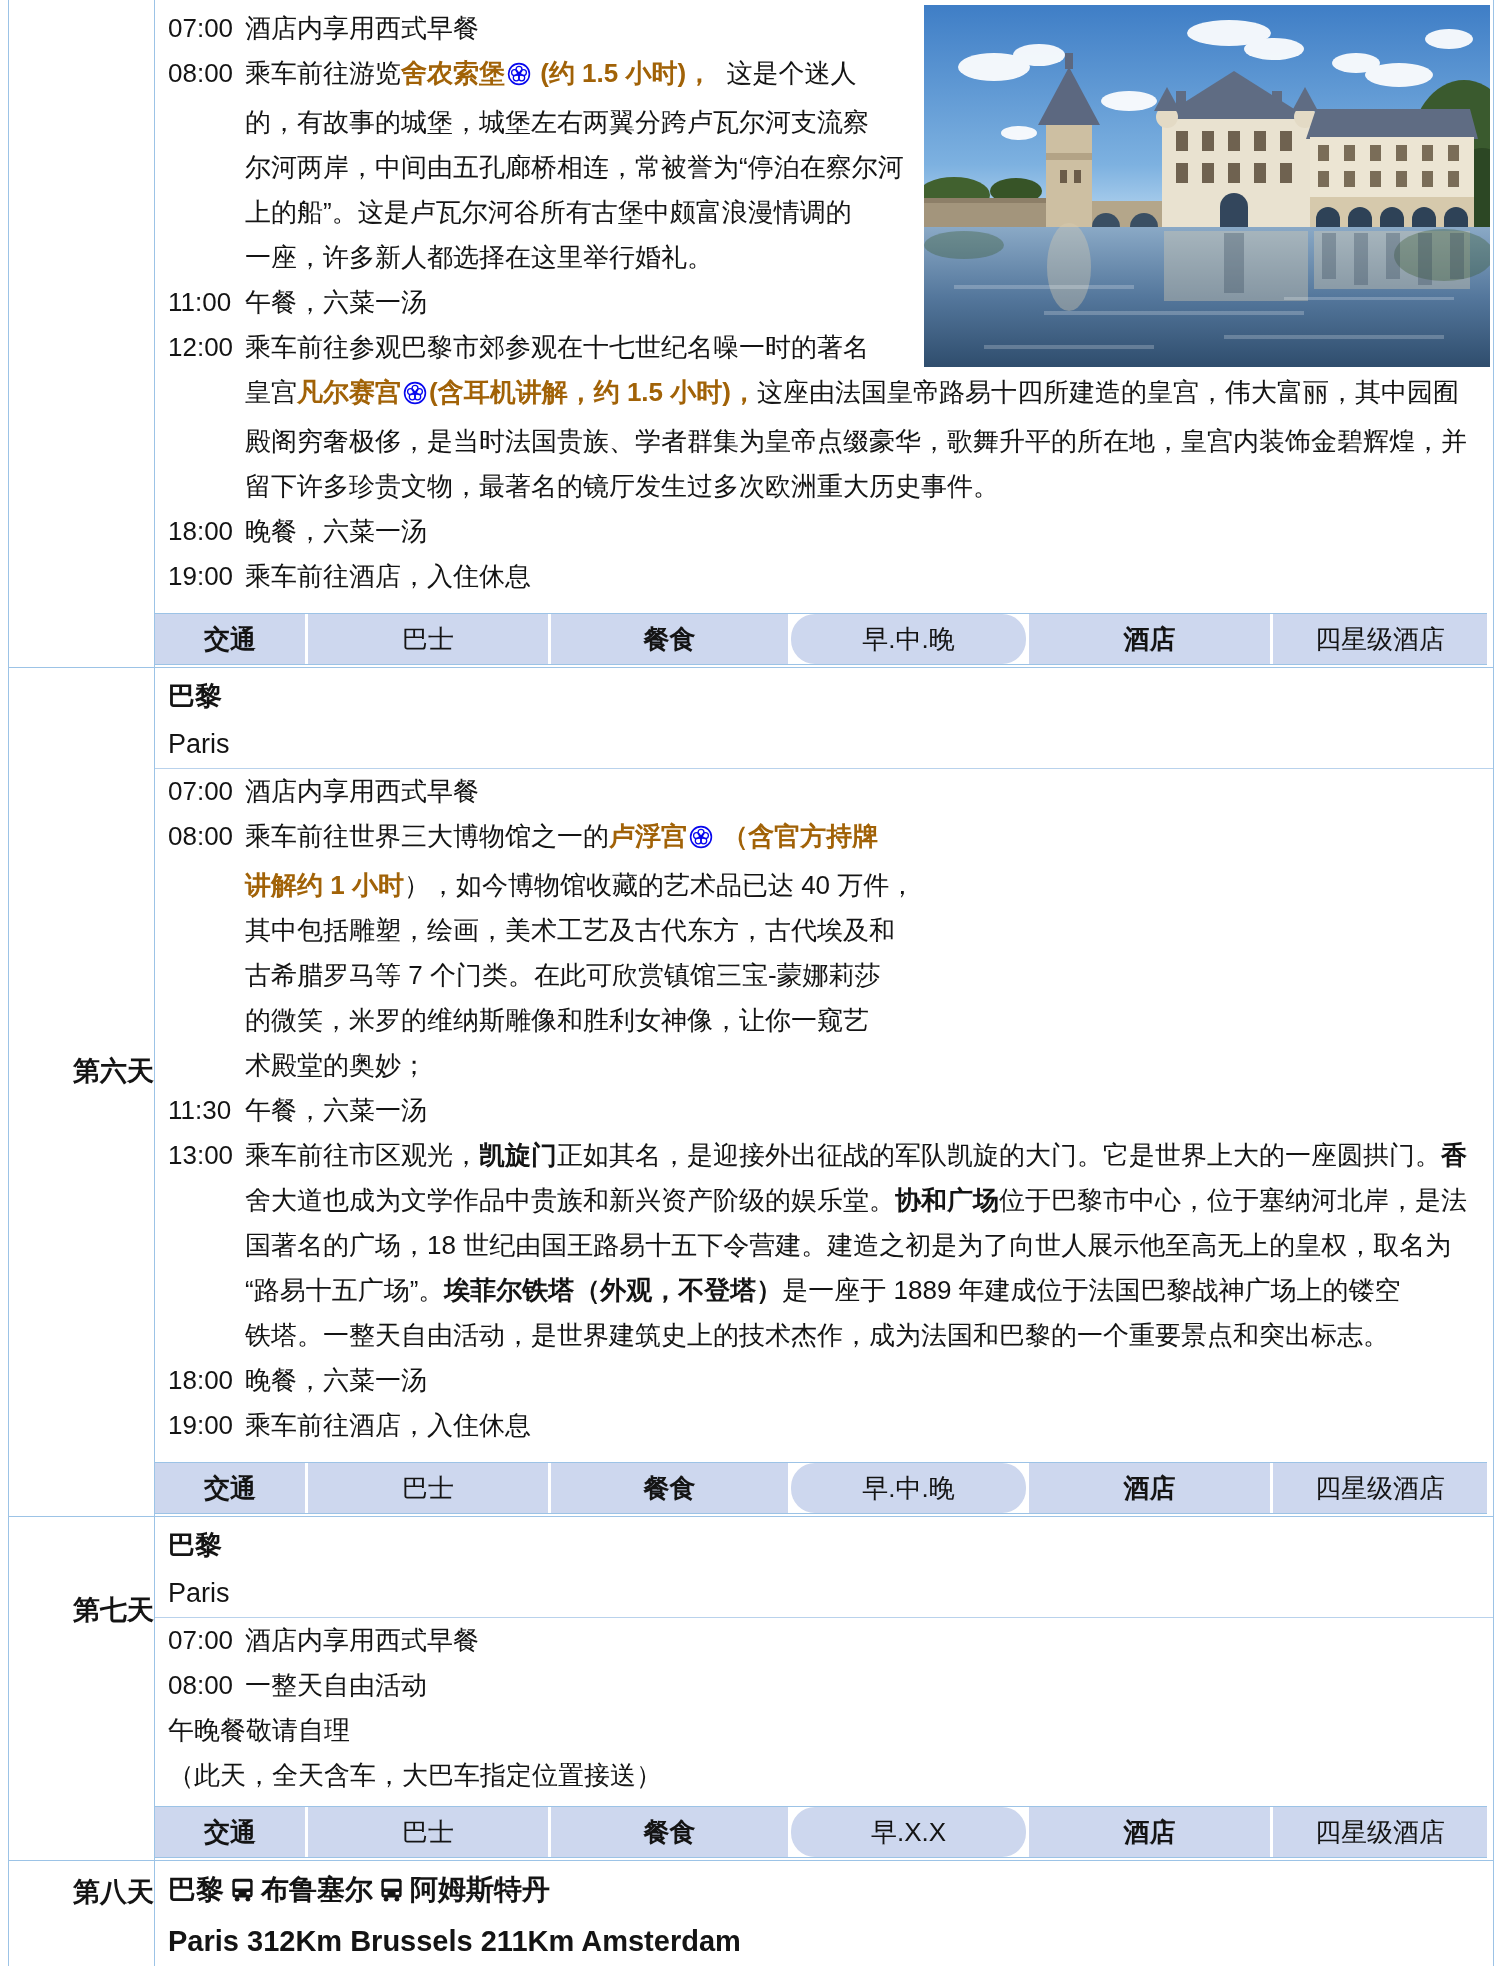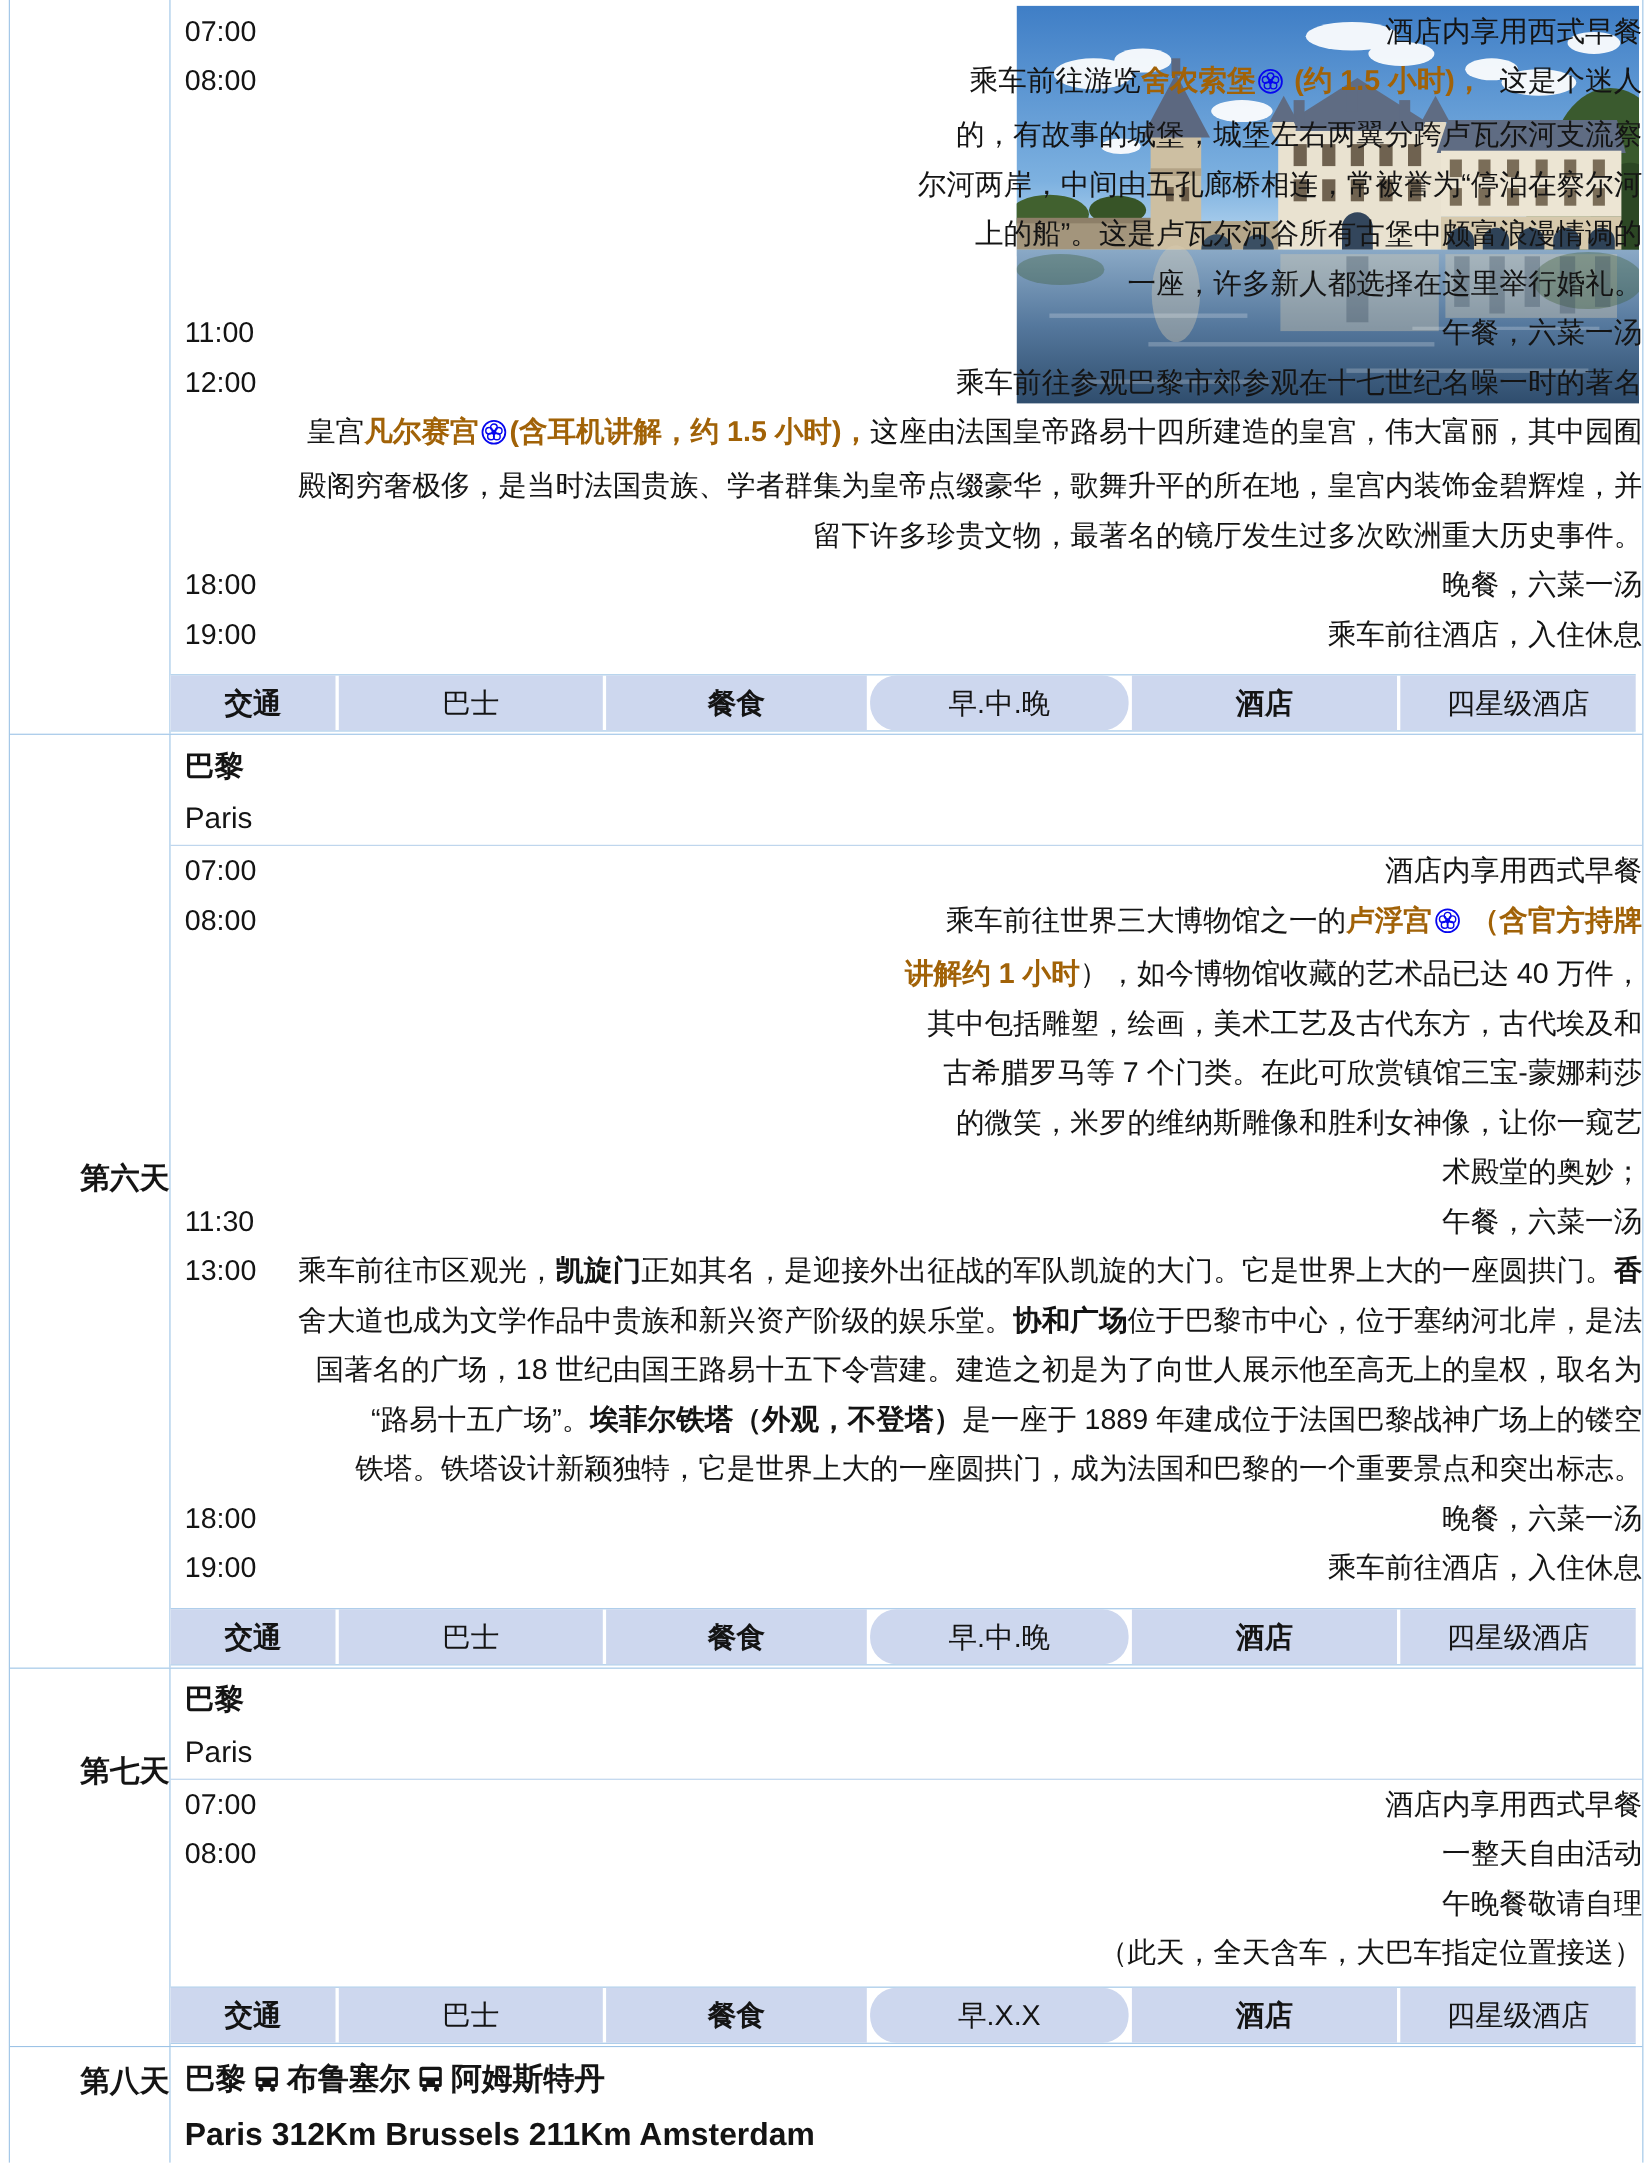--- a/index.html
+++ b/index.html
@@ -14,21 +14,21 @@
   .day-cell .lbl{display:inline-block;line-height:46px;}
   .pad-d6{padding-top:380px;}
   .pad-d7{padding-top:70px;}
   .pad-d8{padding-top:8px;}
   .content-cell{flex:1;position:relative;min-width:0;}
   .pt6{padding-top:6px;}
   .pt2{padding-top:2px;}
   .city-block{border-bottom:1px solid #b9d2ec;padding-top:2px;}
   .city-cn{font-size:27px;line-height:48px;padding-left:13px;font-weight:bold;white-space:nowrap;}
   .city-en{font-size:27px;line-height:48px;padding-left:13px;white-space:nowrap;}
-  .entry{position:relative;line-height:45px;font-size:26px;white-space:nowrap;text-align:right;}
+  .entry{position:relative;line-height:45px;font-size:26px;white-space:nowrap;}
   .entry .time{position:absolute;left:13px;top:0;}
   .entry .desc{display:block;margin-left:90px;}
   .entry.noindent .desc{margin-left:13px;}
   .seg{white-space:pre;}
   .seg.b{font-weight:bold;}
   .seg.bb{font-weight:bold;color:#a16207;}
   .flower-badge{display:inline-block;vertical-align:-4px;margin:0 2px;color:#0707ee;}
   .band{display:flex;gap:3px;background:#fff;height:50px;margin:14px 6px 2px 0;
         border-top:1px solid #9cc3e6;border-bottom:1px solid #9cc3e6;}
   .band.tight{margin-top:8px;}
@@ -302,21 +302,21 @@
           <div class="entry">
             <span class="desc"><span class="seg">舍大道也成为文学作品中贵族和新兴资产阶级的娱乐堂。</span><span class="seg b">协和广场</span><span class="seg">位于巴黎市中心，位于塞纳河北岸，是法</span></span>
           </div>
           <div class="entry">
             <span class="desc"><span class="seg">国著名的广场，18 世纪由国王路易十五下令营建。建造之初是为了向世人展示他至高无上的皇权，取名为</span></span>
           </div>
           <div class="entry">
             <span class="desc"><span class="seg">“路易十五广场”。</span><span class="seg b">埃菲尔铁塔（外观，不登塔）</span><span class="seg">是一座于 1889 年建成位于法国巴黎战神广场上的镂空</span></span>
           </div>
           <div class="entry">
-            <span class="desc"><span class="seg">铁塔。铁塔设计新颖独特，它是世界上大的一座圆拱门，成为法国和巴黎的一个重要景点和突出标志。</span></span>
+            <span class="desc"><span class="seg">铁塔。一整天自由活动，是世界建筑史上的技术杰作，成为法国和巴黎的一个重要景点和突出标志。</span></span>
           </div>
           <div class="entry">
             <span class="time">18:00</span>
             <span class="desc"><span class="seg">晚餐，六菜一汤</span></span>
           </div>
           <div class="entry">
             <span class="time">19:00</span>
             <span class="desc"><span class="seg">乘车前往酒店，入住休息</span></span>
           </div>
         </div>

